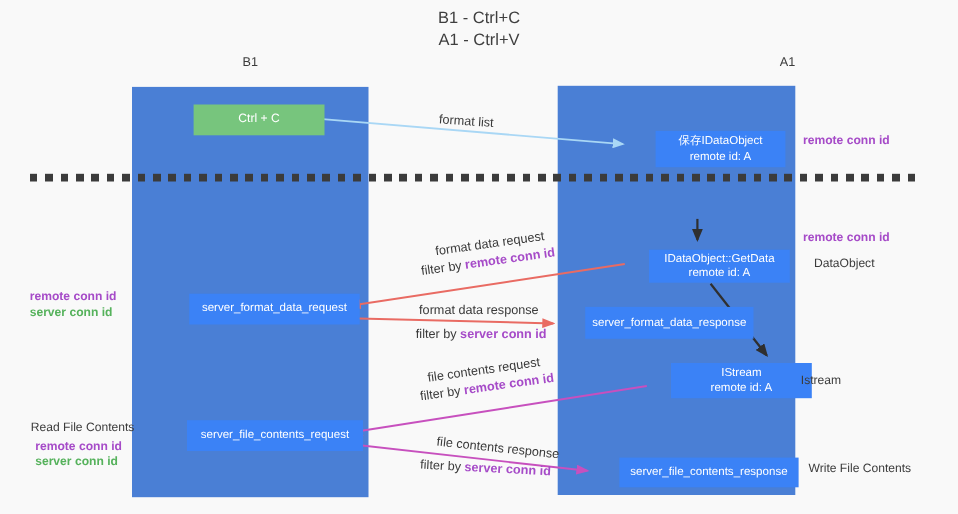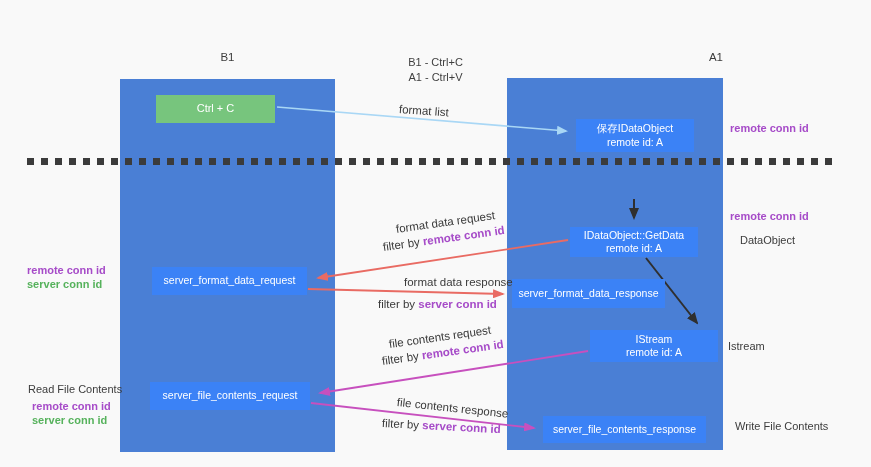--- a/index.html
+++ b/index.html
@@ -1,27 +1,27 @@
 <!DOCTYPE html>
 <html><head>
 <meta charset="utf-8">
 <style>
   html,body{margin:0;padding:0;}
   body{background:#e8e8e8;font-family:"Liberation Sans","DejaVu Sans",sans-serif;}
   .canvas{position:relative;width:871px;height:467px;background:#f9f9f9;overflow:hidden;
           font-family:"Liberation Sans","DejaVu Sans",sans-serif;}
   .title{position:absolute;left:0;top:7px;width:871px;text-align:center;
-         font-size:11px;color:#3f3f3f;line-height:1.35;margin-top:48px;}
+         font-size:15px;color:#3f3f3f;line-height:1.35;}
   .col-header{position:absolute;text-align:center;font-size:11.5px;color:#3c3c3c;line-height:1.22;}
   .lifeline{position:absolute;background:#4A7FD5;}
   .dashed{position:absolute;left:27px;top:158px;width:811px;height:7px;
           background:repeating-linear-gradient(90deg,#3b3b3b 0 7px,rgba(0,0,0,0) 7px 14px);}
   .arrows{position:absolute;left:0;top:0;pointer-events:none;}
   .box{position:absolute;display:flex;flex-direction:column;align-items:center;justify-content:center;
-       color:#ffffff;text-align:center;font-size:11px;line-height:1.25;}
+       color:#ffffff;text-align:center;font-size:11px;line-height:1.25;margin-left:20px;}
   .box.green{background:#77C57D;}
   .box.orange{background:#3b82f6;}
   .box .small{font-size:10.5px;}
   .flow{position:absolute;font-size:11.5px;color:#3a3a3a;white-space:nowrap;transform-origin:left center;}
   .lbl{position:absolute;font-size:11px;color:#3c3c3c;white-space:nowrap;}
   .hl-purple{color:#A64BC8;font-weight:bold;}
   .txt-green{color:#56B25C;font-weight:bold;}
 </style>
 </head>
 <body>
@@ -105,21 +105,21 @@
     <div class="small">server_file_contents_response</div>
   </div>
 
   <div class="flow" style="left:399px;top:103px;transform:rotate(4deg);">format list</div>
 
   <div class="flow" style="left:396px;top:223px;transform:rotate(-8deg);">format data request</div>
   <div class="flow" style="left:383px;top:241px;transform:rotate(-8deg);">
     <span>filter by </span><span class="hl-purple">remote conn id</span>
   </div>
 
-  <div class="flow" style="left:404px;top:276px;">format data response</div>
+  <div class="flow" style="left:381px;top:276px;">format data response</div>
   <div class="flow" style="left:378px;top:298px;">
     <span>filter by </span><span class="hl-purple">server conn id</span>
   </div>
 
   <div class="flow" style="left:389px;top:338px;transform:rotate(-8deg);">file contents request</div>
   <div class="flow" style="left:382px;top:355px;transform:rotate(-8deg);">
     <span>filter by </span><span class="hl-purple">remote conn id</span>
   </div>
 
   <div class="flow" style="left:397px;top:396px;transform:rotate(6deg);">file contents response</div>

